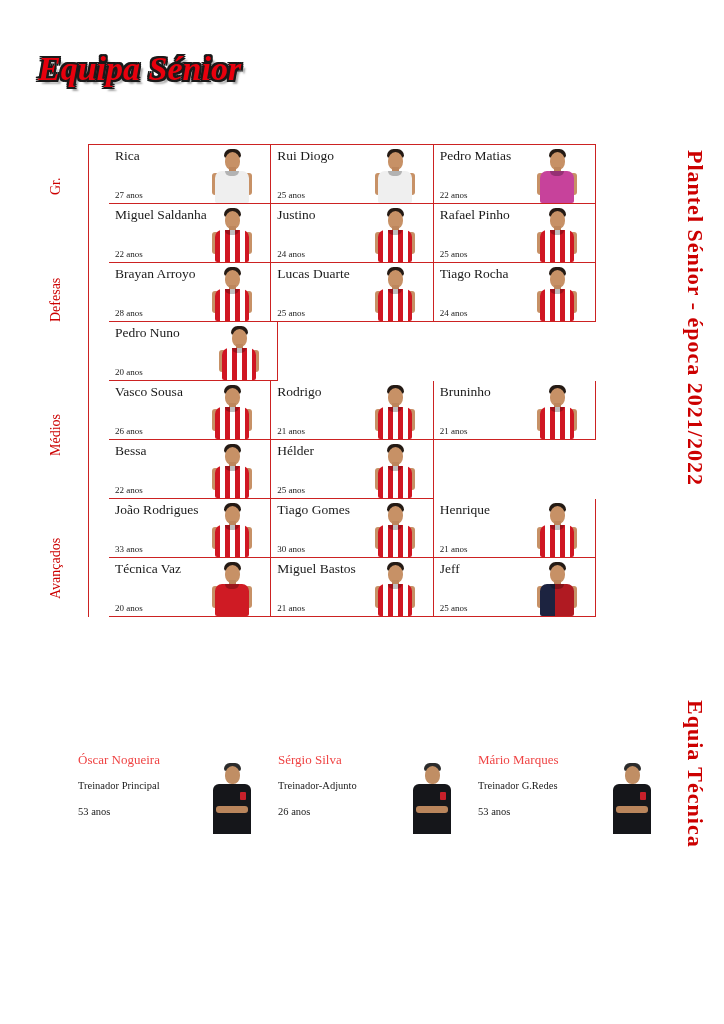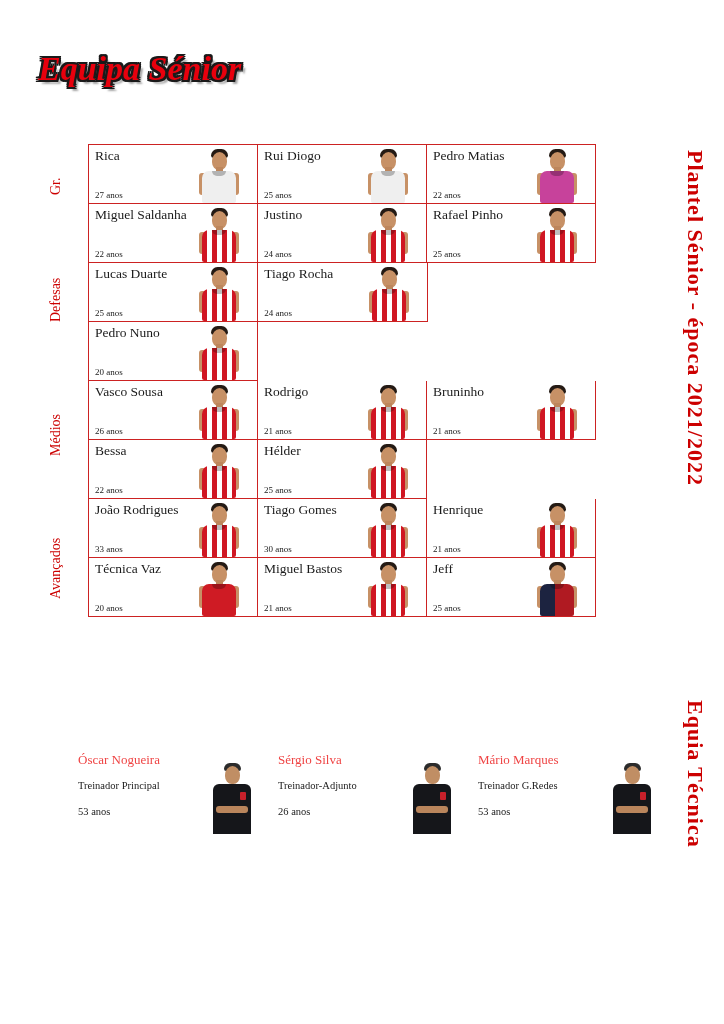--- a/index.html
+++ b/index.html
@@ -75,20 +75,21 @@
 
   
   #squad {
     position: absolute;
     left: 88px;
     top: 144px;
     width: 508px;
     border-left: 1px solid #cc2222;
     border-top: 1px solid #cc2222;
     box-sizing: border-box;
+    padding-left: 20px;
   }
   .squad-row {
     display: flex;
     height: 59px;
   }
   .cell {
     width: 169.3px;
     box-sizing: border-box;
     border-right: 1px solid #cc2222;
     border-bottom: 1px solid #cc2222;
@@ -397,20 +398,35 @@
             <div class="neck"></div>
             <div class="armL"></div>
             <div class="armR"></div>
             <div class="body stripes"></div>
             <div class="collar"></div>
           </div>
         </div>
       </div>
     </div>
     <div class="squad-row">
+      <div class="cell">
+        <div class="pname">Brayan Arroyo</div>
+        <div class="page">28 anos</div>
+        <div class="photo">
+          <div class="pl">
+            <div class="hair"></div>
+            <div class="head"></div>
+            <div class="neck"></div>
+            <div class="armL"></div>
+            <div class="armR"></div>
+            <div class="body stripes"></div>
+            <div class="collar"></div>
+          </div>
+        </div>
+      </div>
       <div class="cell">
         <div class="pname">Lucas Duarte</div>
         <div class="page">25 anos</div>
         <div class="photo">
           <div class="pl">
             <div class="hair"></div>
             <div class="head"></div>
             <div class="neck"></div>
             <div class="armL"></div>
             <div class="armR"></div>

